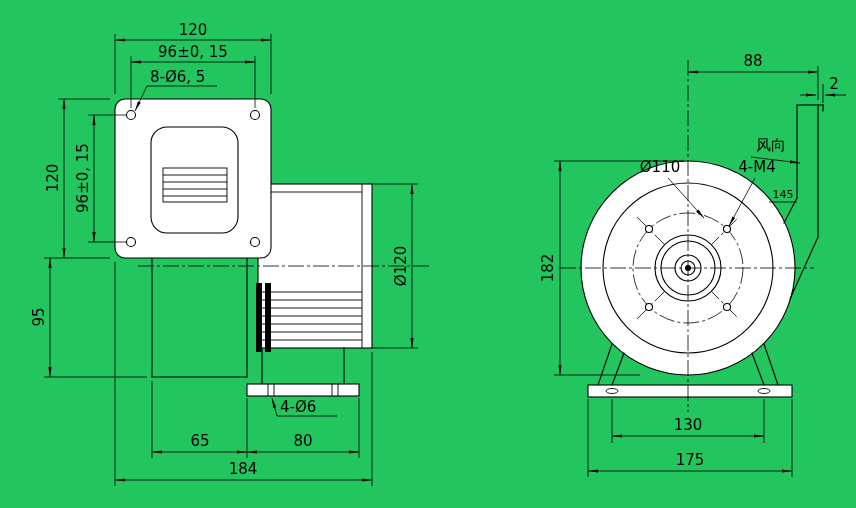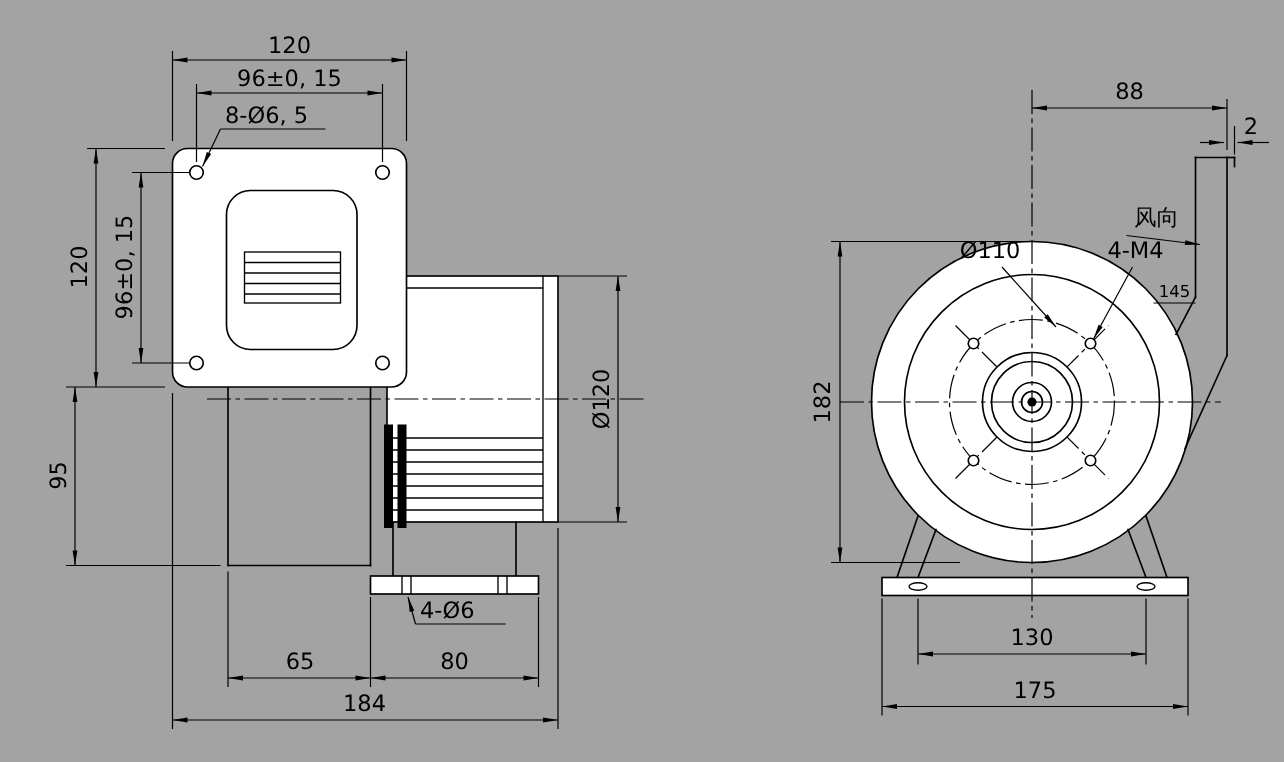--- a/index.html
+++ b/index.html
@@ -1,16 +1,16 @@
 <!DOCTYPE html>
 <html><head>
 <meta charset="utf-8">
 <style>
   html,body{margin:0;padding:0;background:#ffffff;}
-  .stage{width:856px;height:508px;background:#a3a3a3;overflow:hidden;}
+  .stage{width:856px;height:508px;background:#22c55e;overflow:hidden;}
   svg{display:block;}
   .ln{stroke:#000;stroke-width:1.1;fill:none;stroke-linecap:square;}
   .thin{stroke:#000;stroke-width:0.9;fill:none;}
   .fw{fill:#ffffff;}
   .fb{fill:#000000;stroke:none;}
   .cl{stroke:#000;stroke-width:0.8;fill:none;stroke-dasharray:16 3 3 3;}
   .dim{stroke:#000;stroke-width:0.8;fill:none;}
   text{font-family:"DejaVu Sans","Liberation Sans",sans-serif;font-size:15px;fill:#000;}
   .sm{font-size:11px;}
 </style>

